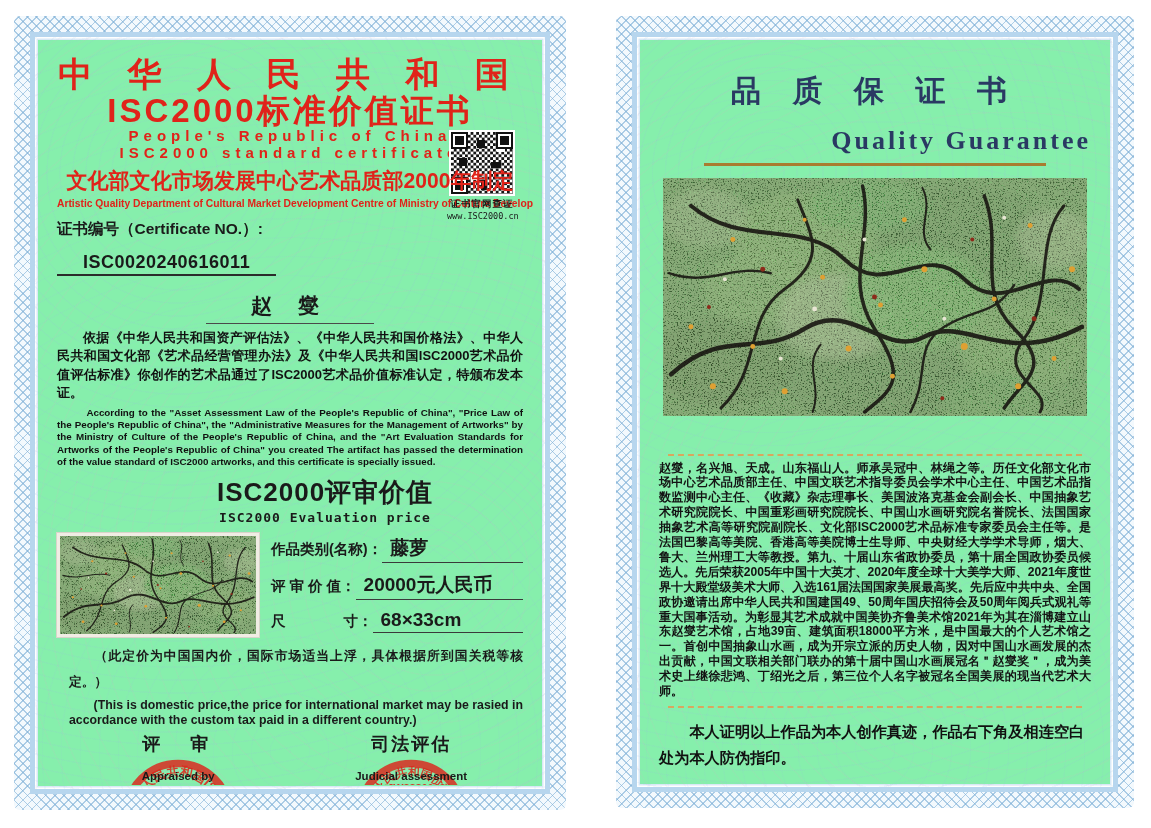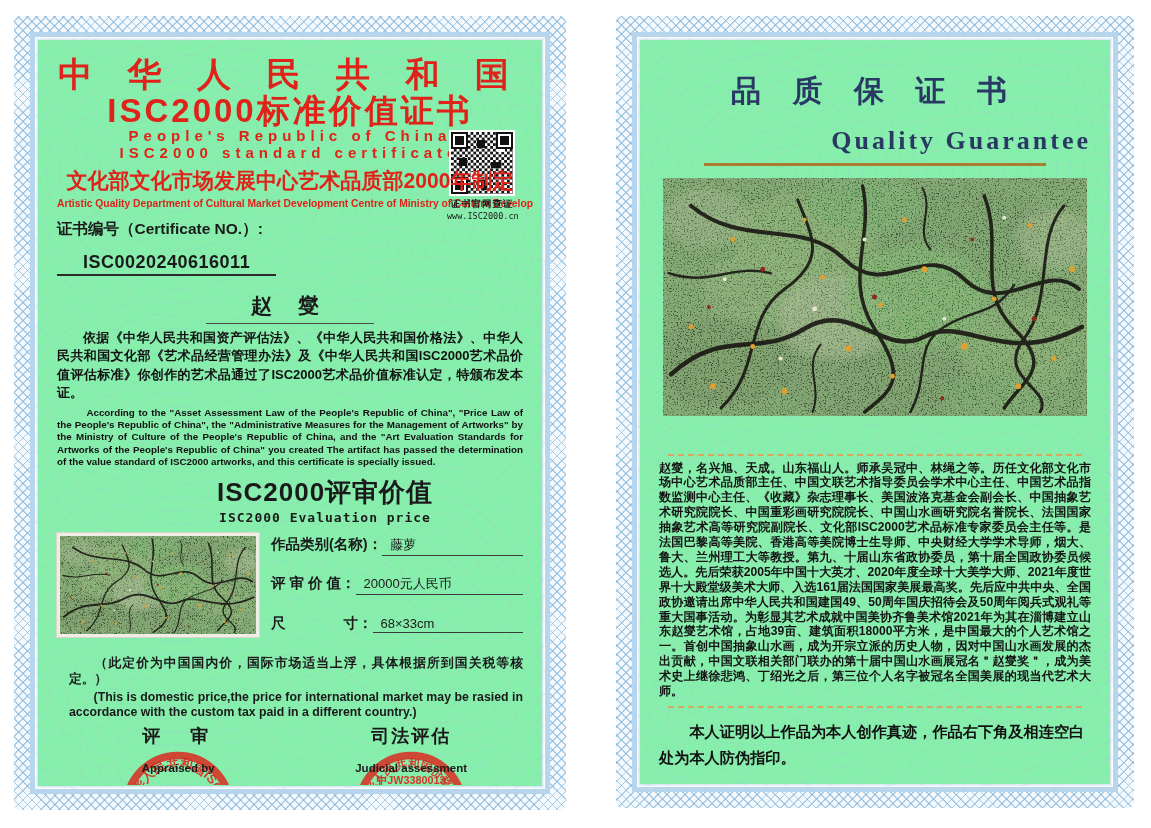--- a/index.html
+++ b/index.html
@@ -62,22 +62,22 @@
   .name-underline{width:168px;height:0;border-bottom:1.5px solid #4a4a4a;margin:3px auto 0 auto;}
   .para-cn{font-size:13px;font-weight:bold;line-height:18.5px;text-align:justify;text-indent:2em;margin-top:5px;color:#111;}
   .para-en{font-size:9.8px;font-weight:bold;line-height:12.2px;text-align:justify;text-indent:3em;margin-top:4px;color:#111;}
   .eval-head{font-size:26px;font-weight:bold;text-align:center;margin:7px 0 0 70px;letter-spacing:1px;}
   .eval-sub{font-size:13px;font-weight:bold;text-align:center;margin-left:70px;font-family:"DejaVu Sans Mono", monospace;letter-spacing:1px;}
   .eval-row{display:flex;margin-top:8px;gap:12px;}
   .art-thumb{width:196px;height:98px;flex:0 0 auto;border:3px solid #f0ede4;outline:1px solid #d8d5ca;background:#2f6d33;}
   .fields{flex:1;display:flex;flex-direction:column;justify-content:space-between;padding:2px 0 4px 0;}
   .field{display:flex;align-items:baseline;}
   .field .flabel{font-size:14.5px;font-weight:bold;white-space:nowrap;}
-  .field .fvalue{flex:1;font-size:13px;font-weight:normal;border-bottom:1.5px solid #3a3a3a;padding:0 0 1px 8px;white-space:nowrap;}
-  .note-cn{font-size:12.8px;font-weight:bold;line-height:16px;text-indent:2em;margin:18px 0 0 12px;text-align:justify;}
+  .field .fvalue{flex:1;font-size:19px;font-weight:bold;border-bottom:1.5px solid #3a3a3a;padding:0 0 1px 8px;white-space:nowrap;}
+  .note-cn{font-size:12.8px;font-weight:bold;line-height:26px;text-indent:2em;margin:6px 0 0 12px;text-align:justify;}
   .note-en{font-size:12.3px;font-weight:bold;line-height:15px;text-indent:2em;margin:3px 0 0 12px;text-align:justify;}
   .appraisal{position:relative;height:196px;margin-top:4px;}
   .ap-col{position:absolute;top:0;width:46%;text-align:center;}
   .ap-col.left-col{left:3%;} .ap-col.right-col{right:1%;}
   .ap-head{font-size:18px;font-weight:bold;letter-spacing:6px;}
   .ap-sub{font-size:11.5px;font-weight:bold;margin-top:14px;position:relative;z-index:3;}
   .ap-org{font-size:14.5px;font-weight:bold;line-height:19px;margin-top:16px;position:relative;z-index:3;}
   .seal{position:absolute;width:122px;height:122px;top:22px;left:50%;transform:translateX(-50%);z-index:2;opacity:.96;}
 
   

